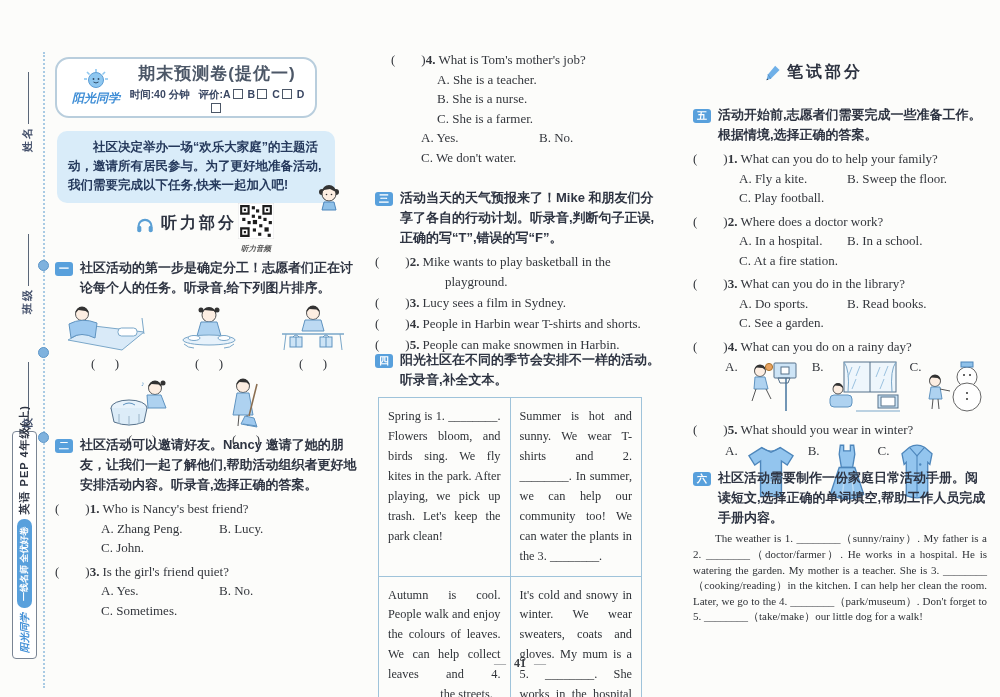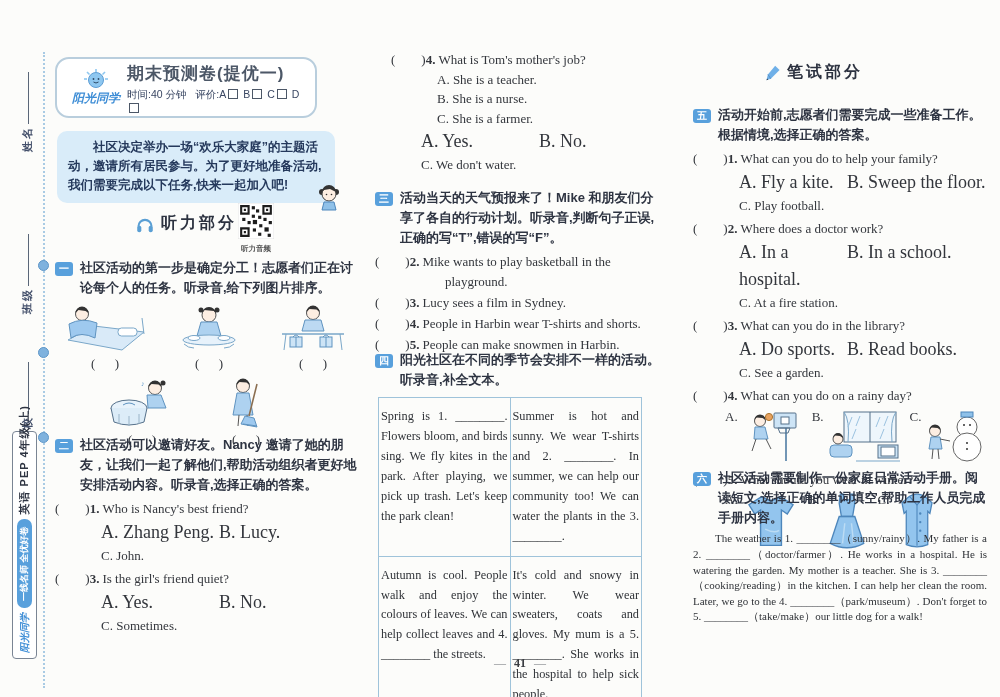--- a/index.html
+++ b/index.html
@@ -25,64 +25,64 @@
   .col { position:absolute; }
   .col-left { left:55px; top:0; width:308px; }
   .col-mid { left:375px; top:0; width:286px; }
   .col-right { left:693px; top:0; width:294px; }
 
   
   .hdr-box { position:absolute; left:0; top:57px; width:262px; height:61px; border:2px solid #b9cedd;
              border-radius:14px; background:#fff; display:flex; align-items:center; padding:4px 8px; }
   .logo { width:62px; text-align:center; }
   .logo-txt { color:#3f8ed6; font-size:12px; font-weight:bold; font-style:italic; text-shadow:0 0 1px #fff; }
-  .hdr-right { flex:1; text-align:left; }
+  .hdr-right { flex:1; text-align:center; }
   .hdr-title { font-size:17px; font-weight:bold; color:#4c5767; letter-spacing:1px; }
-  .hdr-meta { font-size:10.5px; color:#394662; margin-top:3px; font-weight:normal; }
+  .hdr-meta { font-size:10.5px; color:#394662; margin-top:3px; font-weight:bold; }
   .cbx { display:inline-block; width:10px; height:10px; border:1.5px solid #4c5767; background:#fff;
          vertical-align:-1px; margin:0 5px 0 2px; }
 
   
   .intro { position:absolute; left:2px; top:131px; width:278px; min-height:72px; background:#d9ecf9;
            border-radius:10px; padding:7px 11px 8px; font-size:12.5px; line-height:1.5; color:#25395c;
            font-weight:bold; text-indent:2em; }
   .intro-girl { position:absolute; right:-7px; bottom:-9px; }
 
   
   .part-head { position:absolute; display:flex; align-items:center; gap:6px; }
   .part-title { font-size:16px; font-weight:bold; color:#2c3240; letter-spacing:3px; }
-  .qr-wrap { position:absolute; text-align:center; width:38px; }
+  .qr-wrap { position:absolute; text-align:center; width:38px;font-style:italic; }
   .qr-cap { font-size:7.5px; color:#555; margin-top:1px; font-weight:bold; }
 
   
   .sec { position:absolute; }
   .sec-head { position:relative; padding-left:25px; font-size:13px; line-height:1.55; }
   .badge { position:absolute; left:0; top:3.5px; width:18px; height:14px; background:#58a0dc; color:#fff;
            font-size:10px; font-weight:bold; border-radius:3px; display:flex; align-items:center;
            justify-content:center; }
   .q { font-size:13px; line-height:1.5; }
   .paren { white-space:pre; }
   .qnum { font-weight:bold; padding-right:3px; }
-  .opts { display:flex; padding-left:46px; font-size:18px; line-height:1.5; }
+  .opts { display:flex; padding-left:46px; font-size:13px; line-height:1.5; }
   .oa115 { width:118px; } .oa105 { width:108px; }
   .opt-line { padding-left:46px; font-size:13px; line-height:1.5; }
   .qblock { margin-bottom:4px; }
 
   
   .img-row { display:flex; gap:10px; margin-top:6px; }
   .img-cell { width:94px; text-align:center; }
   .img-cell .paren { font-size:13px; }
   .illus { display:block; margin:0 auto; }
 
   
   .tf { padding-left:70px; text-indent:-70px; font-size:13px; line-height:1.48; margin-bottom:2px; }
 
   
   .season-tbl { border-collapse:collapse; table-layout:fixed; width:264px; margin-left:3px; margin-top:7px; }
-  .season-tbl td { border:1px solid #9fc3da; width:50%; padding:9px 2px; font-family:"Liberation Serif",serif;
+  .season-tbl td { border:1px solid #9fc3da; width:50%; padding:9px 9px; font-family:"Liberation Serif",serif;
                    font-size:12.3px; line-height:1.62; color:#2f3237; text-align:justify; vertical-align:top; }
 
   
   .pic-opts { display:flex; align-items:flex-start; padding-left:32px; gap:6px; margin:3px 0 5px; }
   .pic-opt { display:flex; align-items:flex-start; gap:2px; }
   .pic-opt .lbl { font-size:13px; font-family:"Liberation Serif",serif; color:#33363c; }
 
   
   .passage { font-size:11px; line-height:1.42; text-align:justify; text-indent:2em; margin-top:3px; color:#2f3237; }
 

